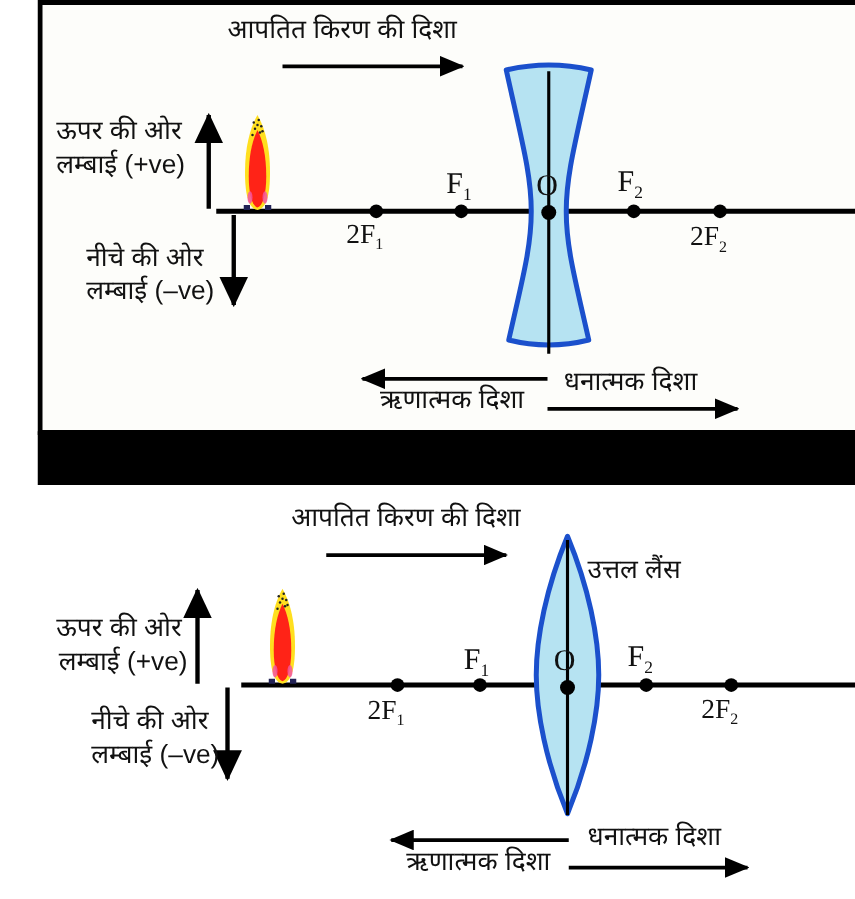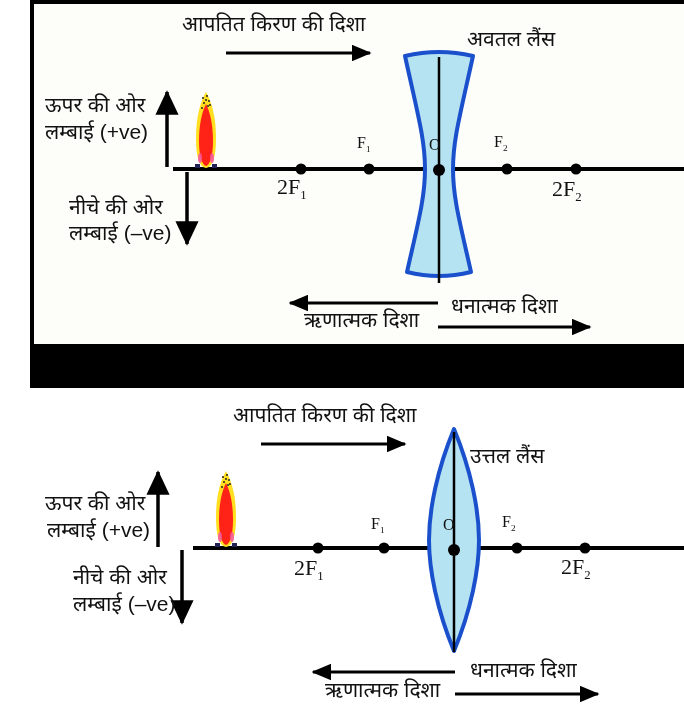--- a/index.html
+++ b/index.html
@@ -15,21 +15,21 @@
     font-family:"Liberation Sans", sans-serif;color:var(--ink);margin-left:30px;
   }
   .panel{position:absolute;left:0;width:684px;}
   .panel-top{top:0;height:350px;background:#fdfdfa;}
   .panel-bottom{top:388px;height:331px;background:#ffffff;}
   .band{position:absolute;left:0;top:345px;width:684px;height:43px;background:#000;}
   .frame{position:absolute;left:0;top:0;width:684px;height:348px;
          border:4px solid #000;box-sizing:border-box;pointer-events:none;}
   .hlabel{position:absolute;font-size:21px;line-height:1.15;white-space:nowrap;color:var(--ink);}
   .pt{position:absolute;font-family:"Liberation Serif","DejaVu Serif",serif;
-      font-size:16px;line-height:1;white-space:nowrap;color:var(--ink);}
+      font-size:24px;line-height:1;white-space:nowrap;color:var(--ink);}
   .pt.big{font-size:22px;}
   .pt sub{font-size:0.58em;line-height:0;}
   svg{position:absolute;left:0;top:0;}
 </style>
 </head>
 <body>
 
 <div class="stage">
 
   <div class="panel panel-top">
@@ -76,21 +76,20 @@
             <circle cx="9" cy="17" r="1"></circle>
           <circle cx="13" cy="9" r="1"></circle>
             <circle cx="17" cy="14" r="1"></circle>
         </g>
         <rect x="2" y="73" width="5" height="4" fill="#222255"></rect>
         <rect x="19" y="73" width="5" height="4" fill="#222255"></rect>
       </g>
     </svg>
 
     <div class="hlabel" style="left:152px;top:12px;">आपतित किरण की दिशा</div>
-    <div class="hlabel" style="left:437px;top:27px;">अवतल लैंस</div>
     <div class="hlabel" style="left:15px;top:93px;">ऊपर की ओर</div>
     <div class="hlabel" style="left:15px;top:120px;">लम्बाई (+ve)</div>
     <div class="hlabel" style="left:39px;top:195px;">नीचे की ओर</div>
     <div class="hlabel" style="left:39px;top:221px;">लम्बाई (–ve)</div>
     <div class="hlabel" style="left:274px;top:308px;">ऋणात्मक दिशा</div>
     <div class="hlabel" style="left:421px;top:294px;">धनात्मक दिशा</div>
 
     <div class="pt big" style="left:247px;top:176px;"><span>2F</span><sub>1</sub></div>
     <div class="pt" style="left:327px;top:135px;"><span>F</span><sub>1</sub></div>
     <div class="pt" style="left:399px;top:137px;"><span>O</span></div>

